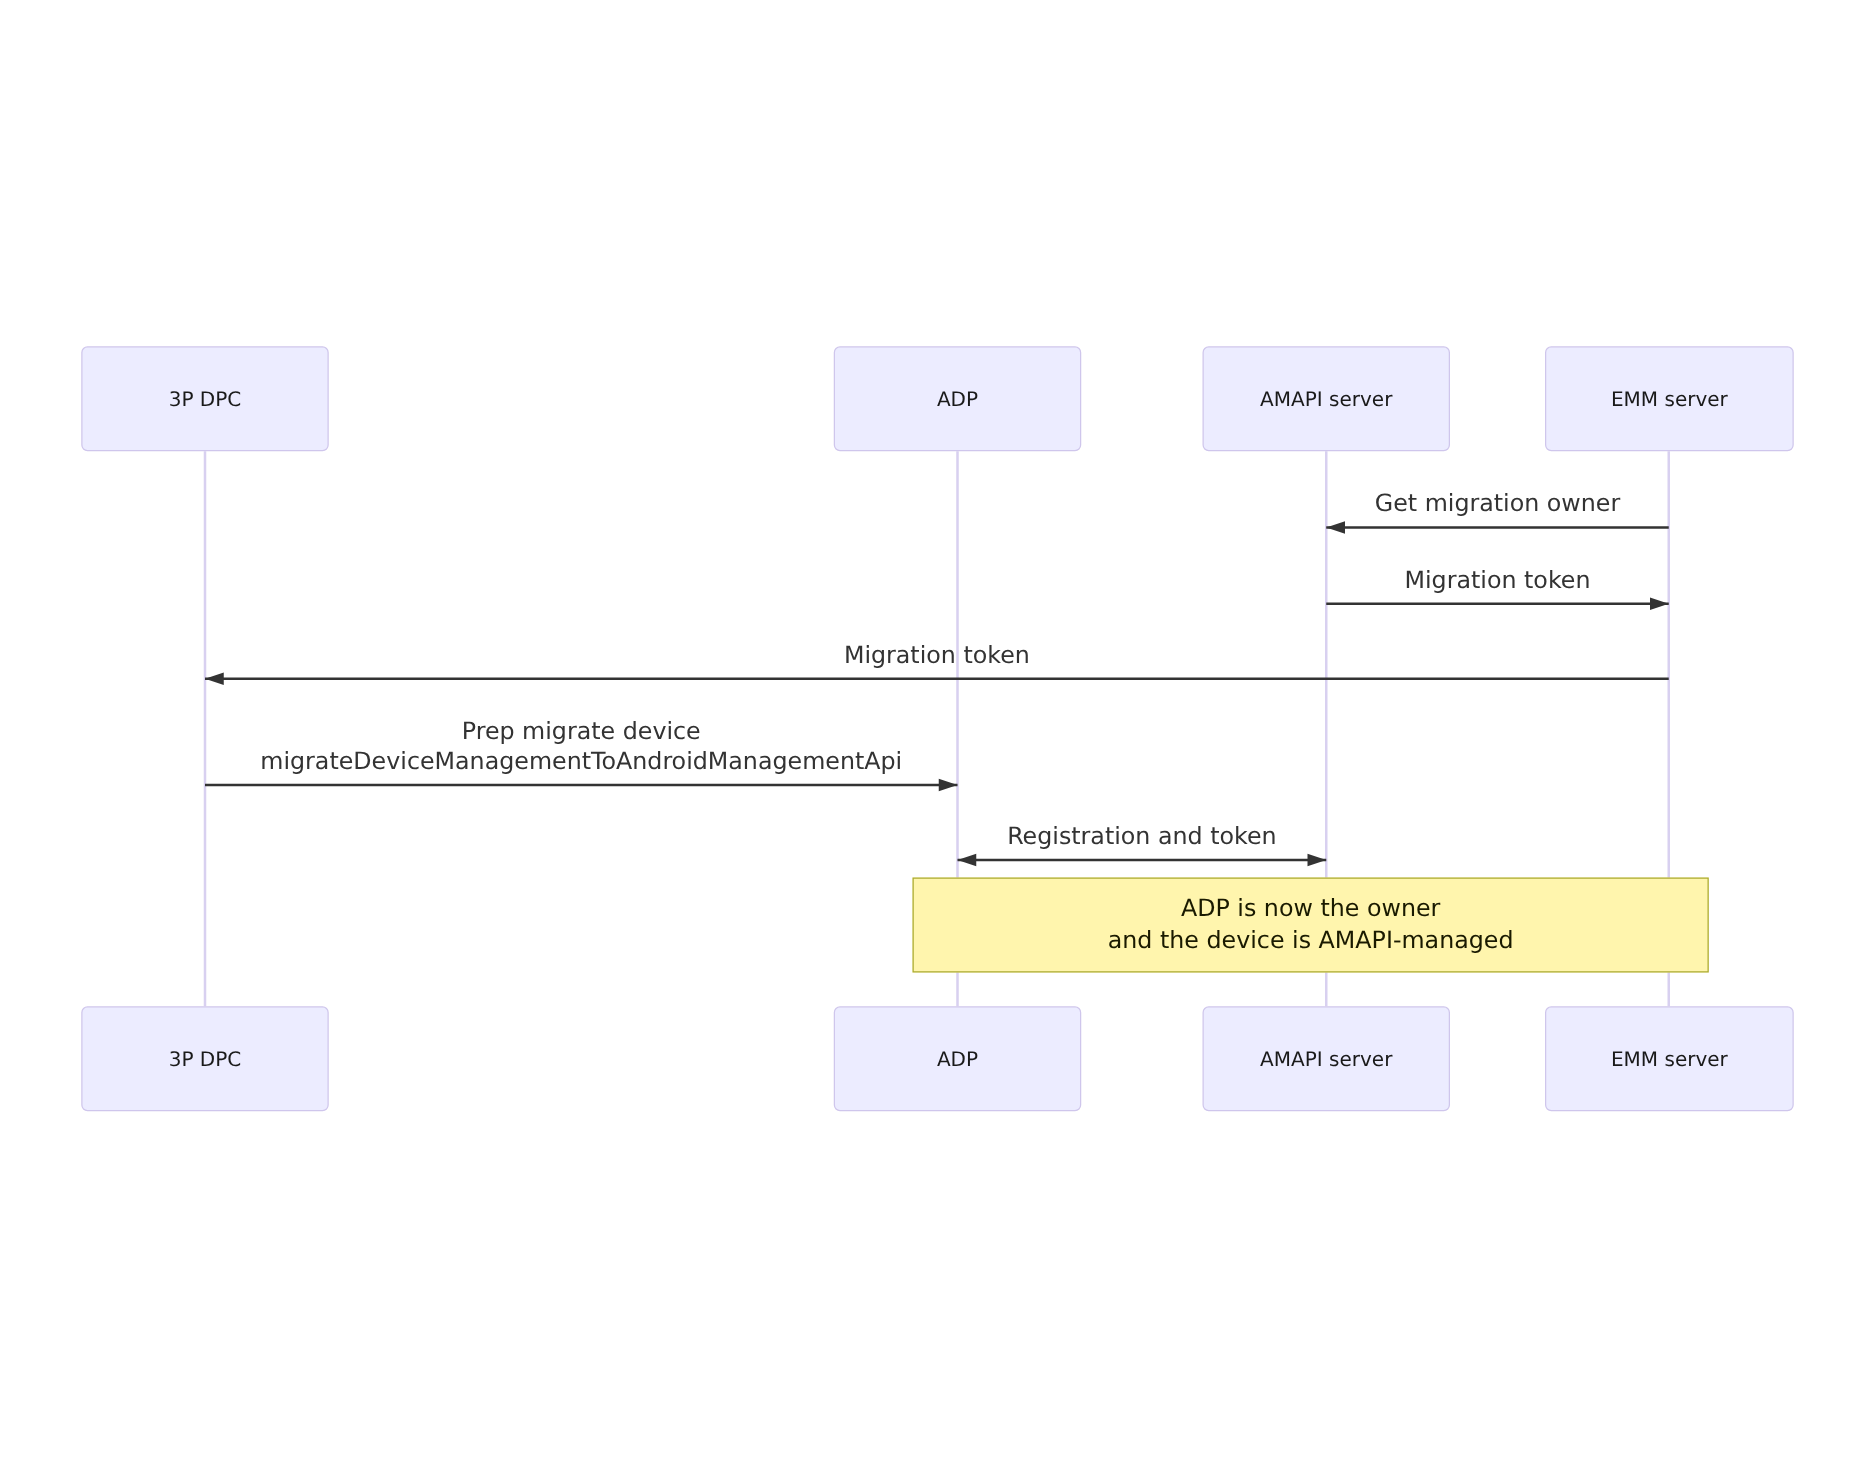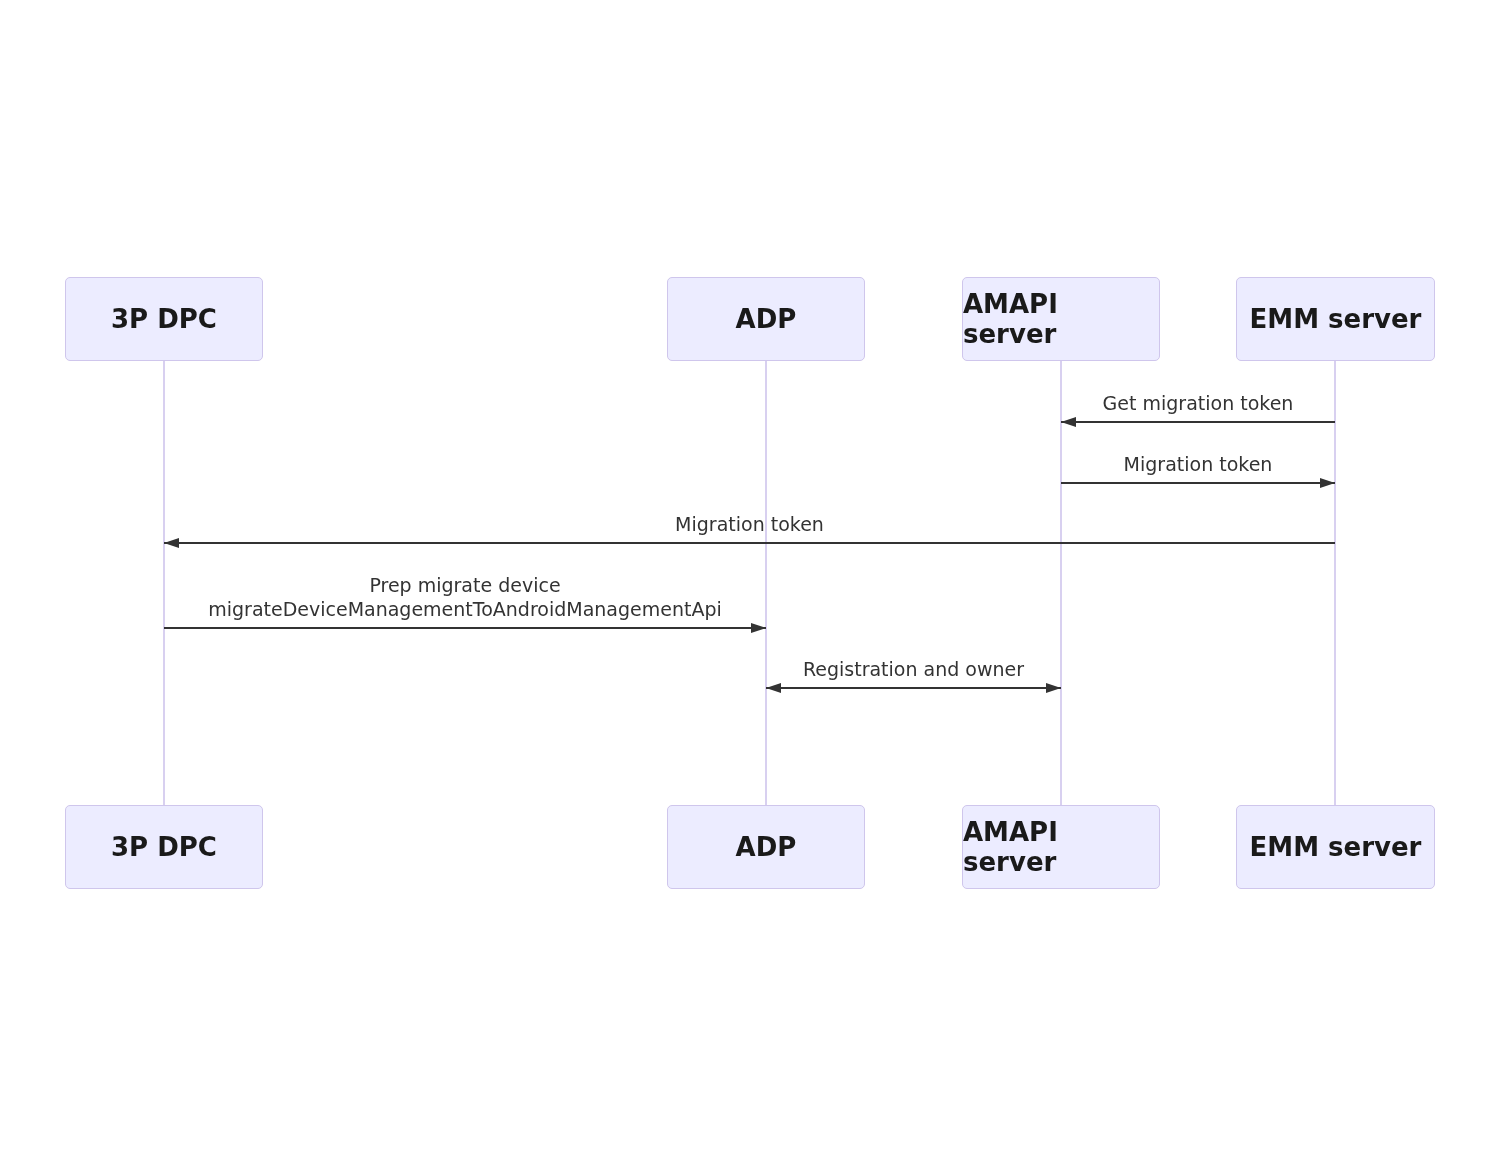--- a/index.html
+++ b/index.html
@@ -39,23 +39,22 @@
     height: 84px;
     background: var(--actor-fill);
     border: 1px solid var(--actor-border);
     border-radius: 5px;
     display: flex;
     align-items: center;
     justify-content: center;
     box-sizing: border-box;
   }
   .actor span {
-    font-size: 26px;
+    font-size: 16px;
     color: var(--actor-text);
-    font-weight: bold;
   }
   .actor.row-top { top: 277px; }
   .actor.row-bottom { top: 805px; }
   .message {
     position: absolute;
     height: 2px;
   }
   .msg-line {
     position: absolute;
     left: 0;
@@ -129,21 +128,21 @@
     <span>ADP</span>
   </div>
   <div class="actor row-top" style="left:962px;width:198px;">
     <span>AMAPI server</span>
   </div>
   <div class="actor row-top" style="left:1236px;width:199px;">
     <span>EMM server</span>
   </div>
 
   <div class="message" style="left:1061px;width:274px;top:421px;">
-    <div class="msg-label">Get migration token</div>
+    <div class="msg-label">Get migration owner</div>
     <div class="msg-line"></div>
     <div class="arrowhead point-left"></div>
   </div>
 
   <div class="message" style="left:1061px;width:274px;top:482px;">
     <div class="msg-label">Migration token</div>
     <div class="msg-line"></div>
     <div class="arrowhead point-right"></div>
   </div>
 
@@ -154,26 +153,30 @@
   </div>
 
   <div class="message" style="left:164px;width:602px;top:627px;">
     <div class="msg-label">Prep migrate device
 migrateDeviceManagementToAndroidManagementApi</div>
     <div class="msg-line"></div>
     <div class="arrowhead point-right"></div>
   </div>
 
   <div class="message" style="left:766px;width:295px;top:687px;">
-    <div class="msg-label">Registration and owner</div>
+    <div class="msg-label">Registration and token</div>
     <div class="msg-line"></div>
     <div class="arrowhead point-left"></div>
     <div class="arrowhead point-right"></div>
   </div>
 
+  <div class="note">
+    <div class="note-text">ADP is now the owner
+and the device is AMAPI-managed</div>
+  </div>
 
   <div class="actor row-bottom" style="left:65px;width:198px;">
     <span>3P DPC</span>
   </div>
   <div class="actor row-bottom" style="left:667px;width:198px;">
     <span>ADP</span>
   </div>
   <div class="actor row-bottom" style="left:962px;width:198px;">
     <span>AMAPI server</span>
   </div>

